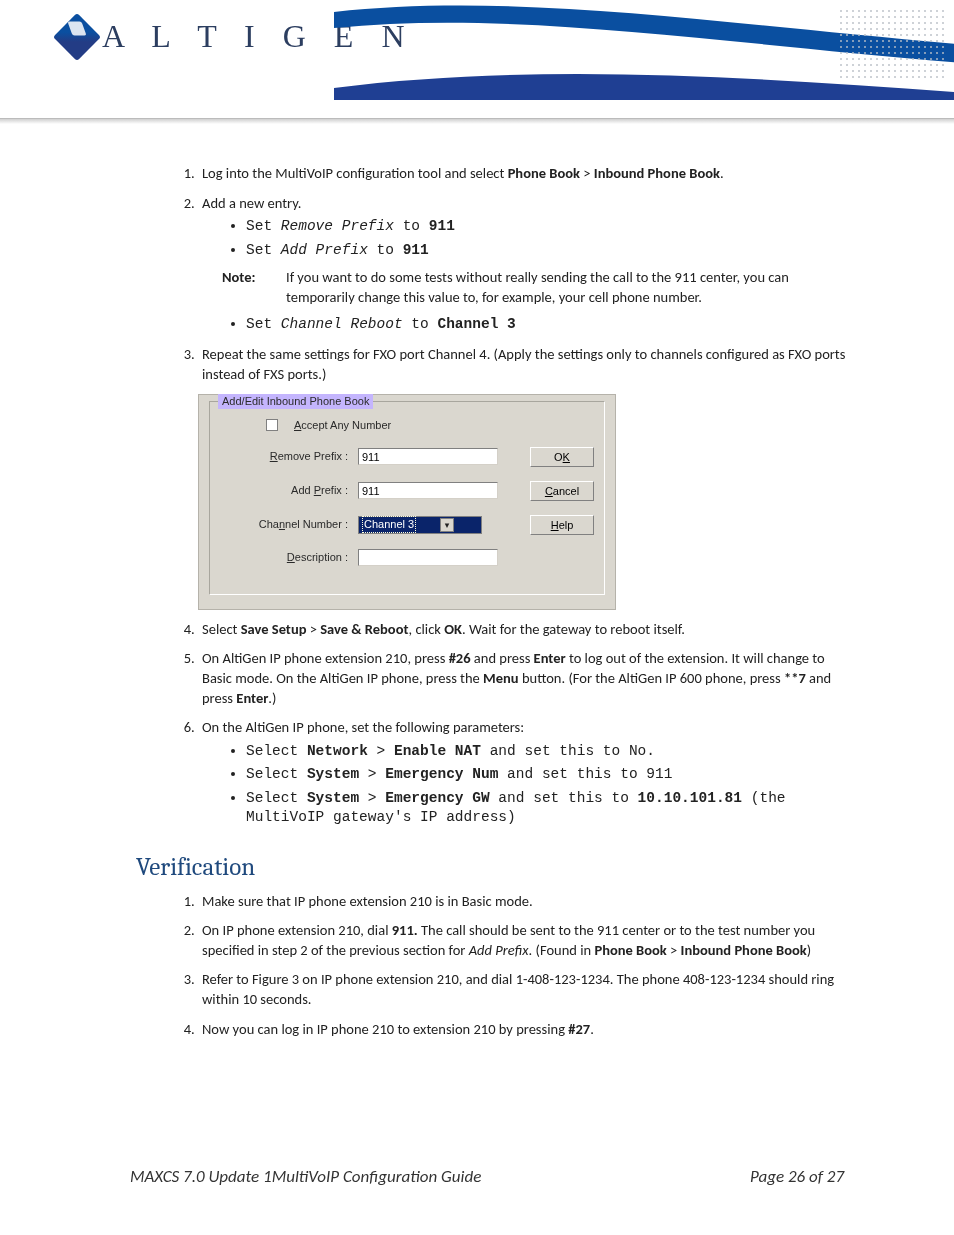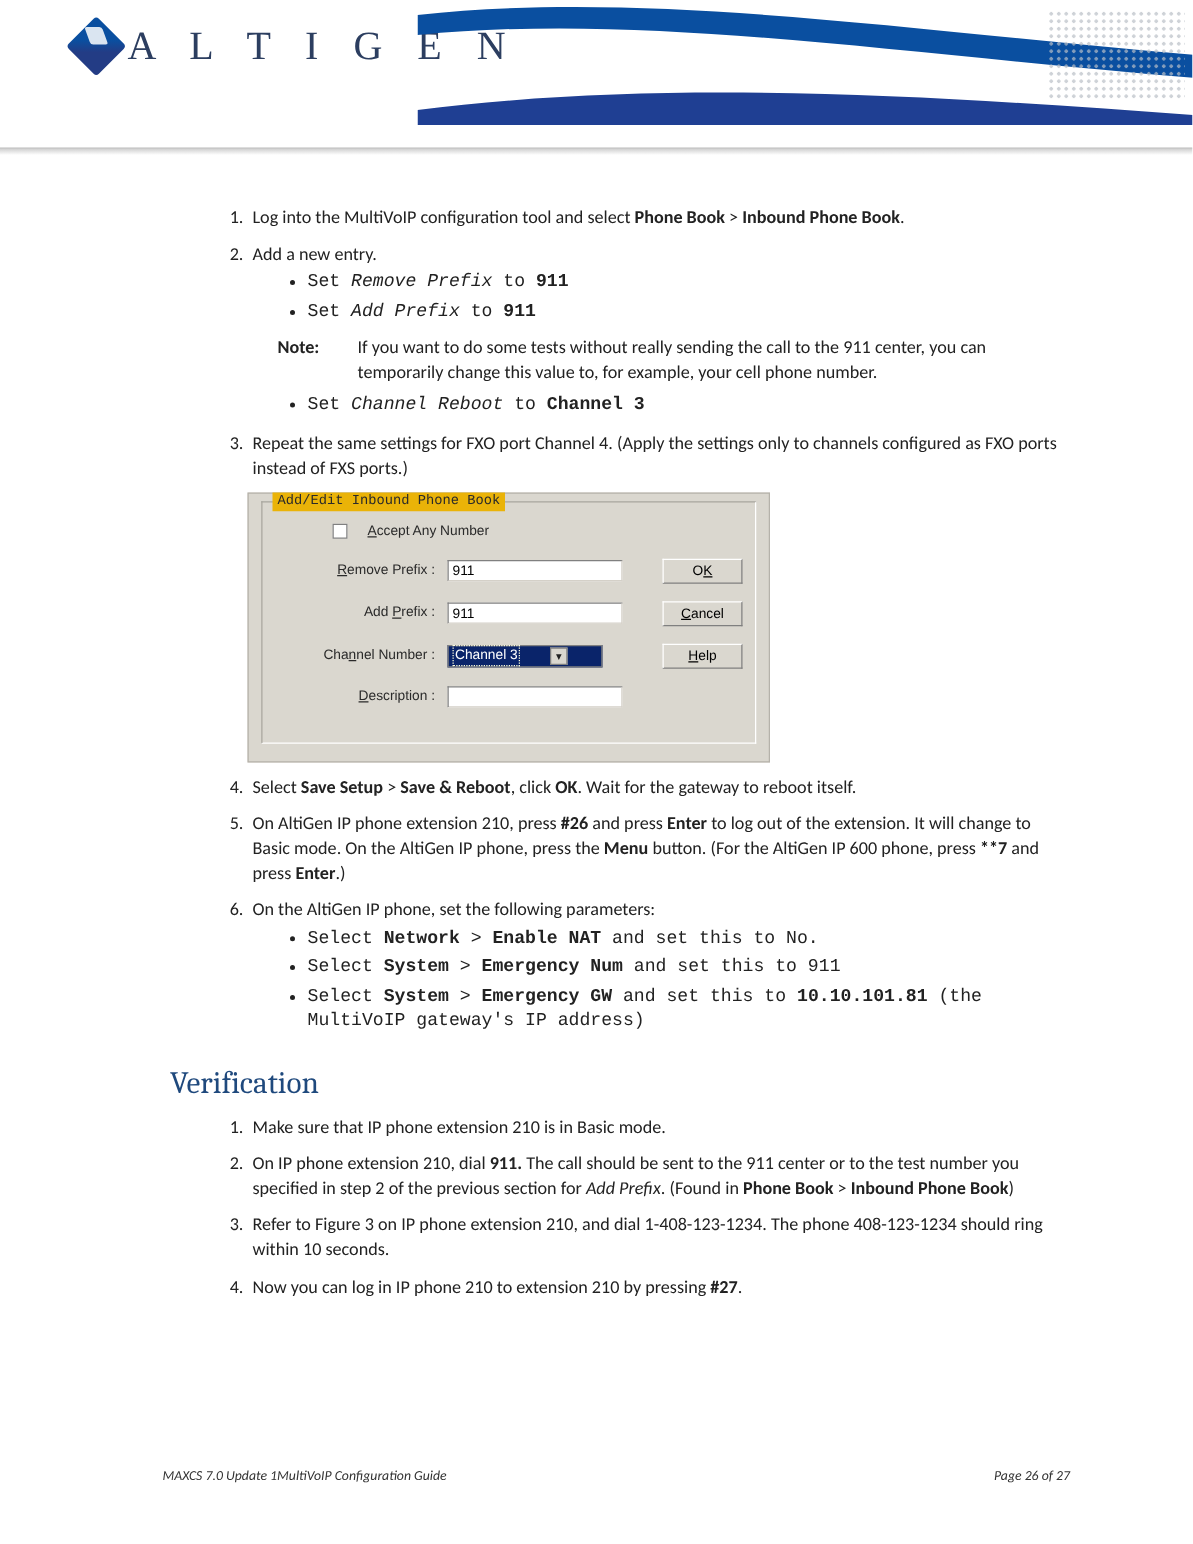--- a/index.html
+++ b/index.html
@@ -107,23 +107,22 @@
   .fieldset {
     border: 1px solid #fff;
     border-top-color:#a8a69e;
     border-left-color:#a8a69e;
     padding: 10px 10px 14px 10px;
     position:relative;
   }
   .fieldset-title {
     position:absolute;
     top:-8px; left:8px;
-    background:#eab308;
+    background:#c4b5fd;
     padding:0 4px;
-    font-family:Liberation Mono, monospace;
   }
   .dlg-row { display:flex; align-items:center; margin: 14px 0; gap:10px;padding-left:28px; }
   .dlg-label { width: 100px; text-align: right; }
   .dlg-input {
     width: 140px; height: 17px;
     background:#fff; border:1px solid #808080;
     border-right-color:#d4d0c8; border-bottom-color:#d4d0c8;
     padding: 0 3px;
     font-family: Tahoma, Arial, sans-serif;
     font-size: 11px;
@@ -161,25 +160,25 @@
   .dlg-right { margin-left:auto; }
   .chk {
     width:12px;height:12px;border:1px solid #808080;background:#fff;
     display:inline-block; margin-right:6px; vertical-align:middle;
   }
   .under { text-decoration: underline; }
   
   .footer {
     position:absolute;
     bottom:48px;
-    left:130px; right:98px;
+    left:130px; right:110px;
     display:flex;
     justify-content:space-between;
     font-style: italic;
-    font-size: 11px;
+    font-size: 17px;
     color:#333;
   }
 </style>
 </head>
 <body>
 
 <div class="header">
   <div class="logo">
     <div class="logo-mark"></div>
     <div class="logo-text">A L T I G E N</div>

